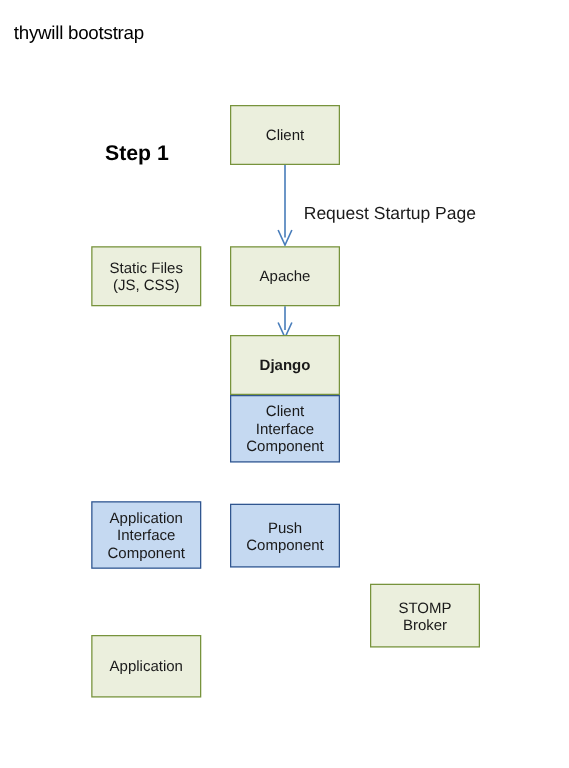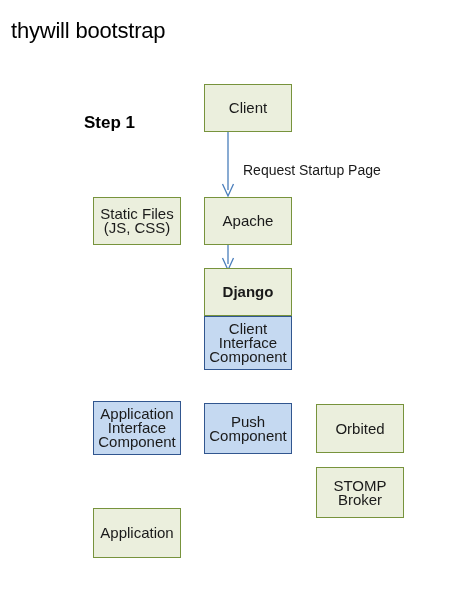--- a/index.html
+++ b/index.html
@@ -15,21 +15,21 @@
     position: relative;
     width: 455px;
     height: 614px;
     background: #ffffff;
     overflow: hidden;
   }
   .title {
     position: absolute;
     left: 11px;
     top: 18px;
-    font-size: 22px;
+    font-size: 15px;
     font-weight: 400;
     color: #000000;
     letter-spacing: -0.2px;
     white-space: nowrap;
   }
   .step-label {
     position: absolute;
     left: 84px;
     top: 113px;
     font-size: 17px;
@@ -37,27 +37,26 @@
     color: #000000;
     white-space: nowrap;
   }
   .node {
     position: absolute;
     box-sizing: border-box;
     display: flex;
     align-items: center;
     justify-content: center;
     text-align: center;
-    font-size: 15px;
+    font-size: 12px;
     line-height: 14px;
     color: #1a1a1a;
     border: 1px solid #77933c;
     background: #ebefdd;
     padding: 0 3px;
-    margin-left: 20px;
   }
   .node.blue {
     border-color: #31568f;
     background: #c5d9f1;
   }
   .node .node-text {
     display: block;
     width: 100%;
     white-space: pre-line;
   }
@@ -118,23 +117,20 @@
     <span class="node-text">Application
 Interface
 Component</span>
   </div>
 
   <div class="node blue" style="left:184px; top:403px; width:88px; height:51px;">
     <span class="node-text">Push
 Component</span>
   </div>
 
-  <div class="node" style="left:296px; top:404px; width:88px; height:49px;">
-    <span class="node-text">Orbited</span>
-  </div>
 
   <div class="node" style="left:296px; top:467px; width:88px; height:51px;">
     <span class="node-text">STOMP
 Broker</span>
   </div>
 
   <div class="node" style="left:73px; top:508px; width:88px; height:50px;">
     <span class="node-text">Application</span>
   </div>
 

